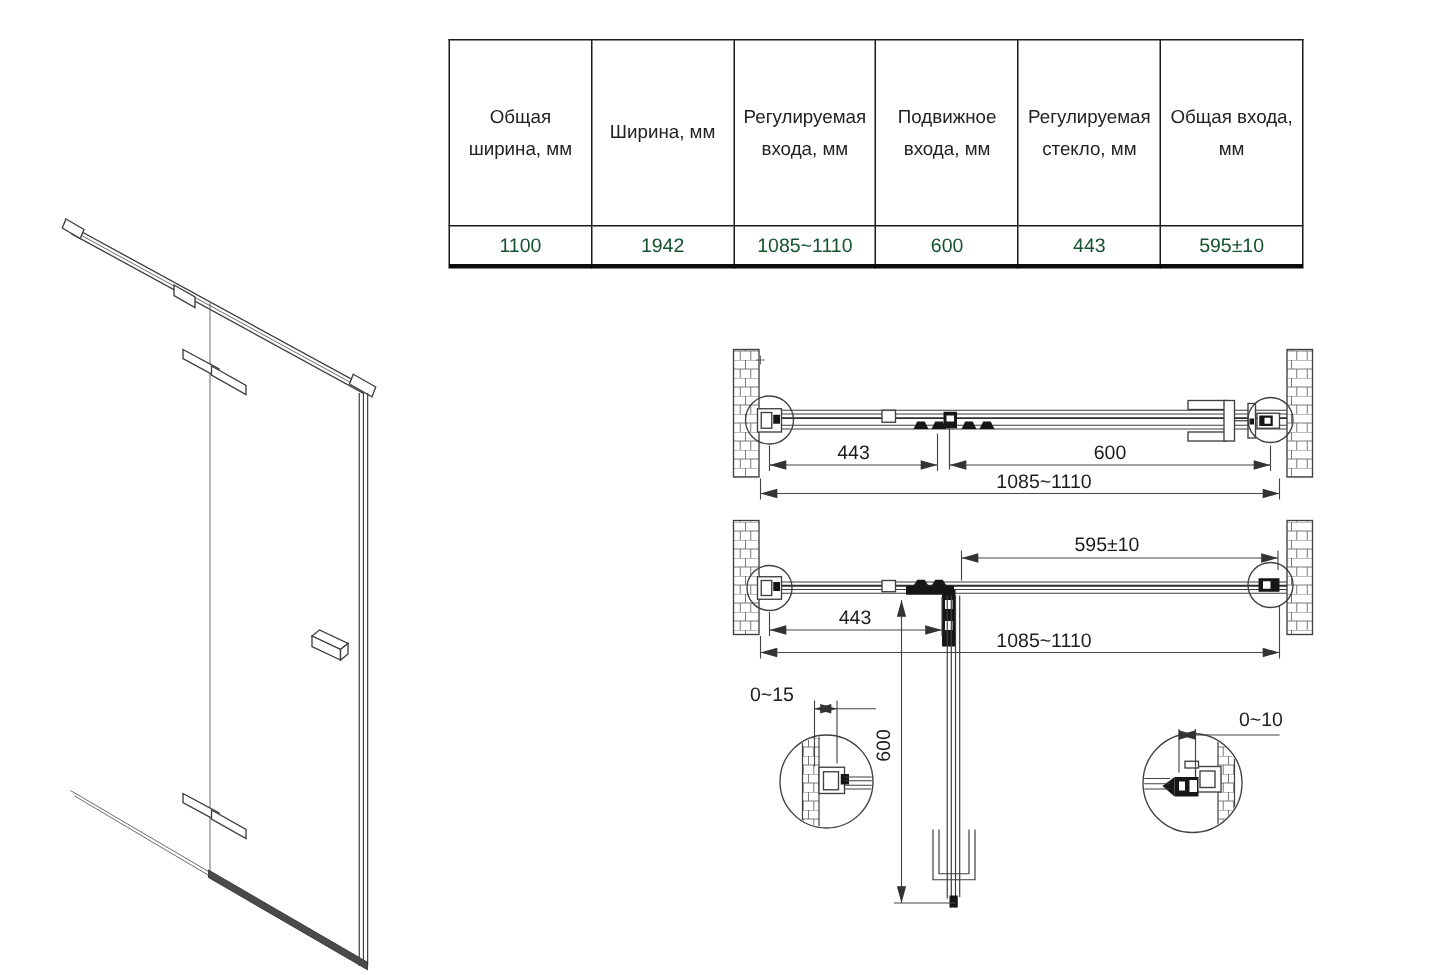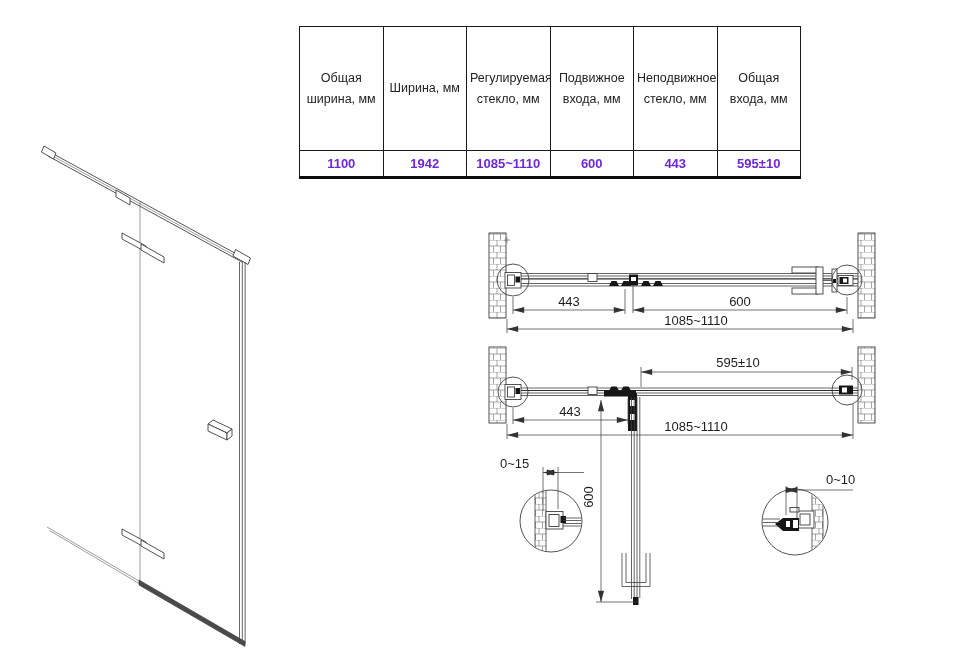--- a/index.html
+++ b/index.html
@@ -1,24 +1,24 @@
 <!DOCTYPE html>
 <html><head>
 <meta charset="utf-8">
 <style>
   html,body{margin:0;padding:0;background:#fff;}
   .page{position:relative;width:961px;height:650px;background:#fff;overflow:hidden;
         font-family:"Liberation Sans",sans-serif;color:#1d1d1d;}
   
-  table.spec{position:absolute;left:299px;top:26px;width:502px;table-layout:fixed;
+  table.spec{position:absolute;left:299px;top:26px;width:570px;table-layout:fixed;
              border-collapse:collapse;border:1.5px solid #111;border-bottom:3px solid #0d0d0d;}
   table.spec td{border:1px solid #1a1a1a;text-align:center;vertical-align:middle;
                 padding:2px 3px;background:#fff;}
   tr.hdr td{height:119px;font-size:12.5px;line-height:1.65;color:#222;}
-  tr.val td{height:21px;font-size:13px;font-weight:700;color:#6d28d9;}
+  tr.val td{height:21px;font-size:13px;font-weight:400;color:#14532d;}
   
   svg{position:absolute;left:0;top:0;}
   .ln{stroke:#3f3f3f;stroke-width:.8;fill:none;}
   .lnb{stroke:#2e2e2e;stroke-width:1.2;fill:none;}
   .thin{stroke:#5a5a5a;stroke-width:.6;fill:none;}
   .wh{fill:#fff;stroke:#3f3f3f;stroke-width:.9;}
   .dk{fill:#161616;stroke:none;}
   .circ{fill:none;stroke:#3f3f3f;stroke-width:.9;}
   .dim{stroke:#444;stroke-width:.75;fill:none;}
   .dimtxt{font:13px "Liberation Sans",sans-serif;fill:#1d1d1d;text-anchor:middle;}
@@ -27,23 +27,23 @@
 </head>
 <body>
 
 <div class="page">
 
   <table class="spec">
     <tbody>
         <tr class="hdr">
       <td>Общая ширина, мм</td>
       <td>Ширина, мм</td>
+      <td>Регулируемая входа, мм</td>
+      <td>Подвижное входа, мм</td>
       <td>Регулируемая стекло, мм</td>
-      <td>Подвижное входа, мм</td>
-      <td>Неподвижное стекло, мм</td>
       <td>Общая входа, мм</td>
     </tr>
     <tr class="val">
       <td>1100</td>
       <td>1942</td>
       <td>1085~1110</td>
       <td>600</td>
       <td>443</td>
       <td>595±10</td>
     </tr>

